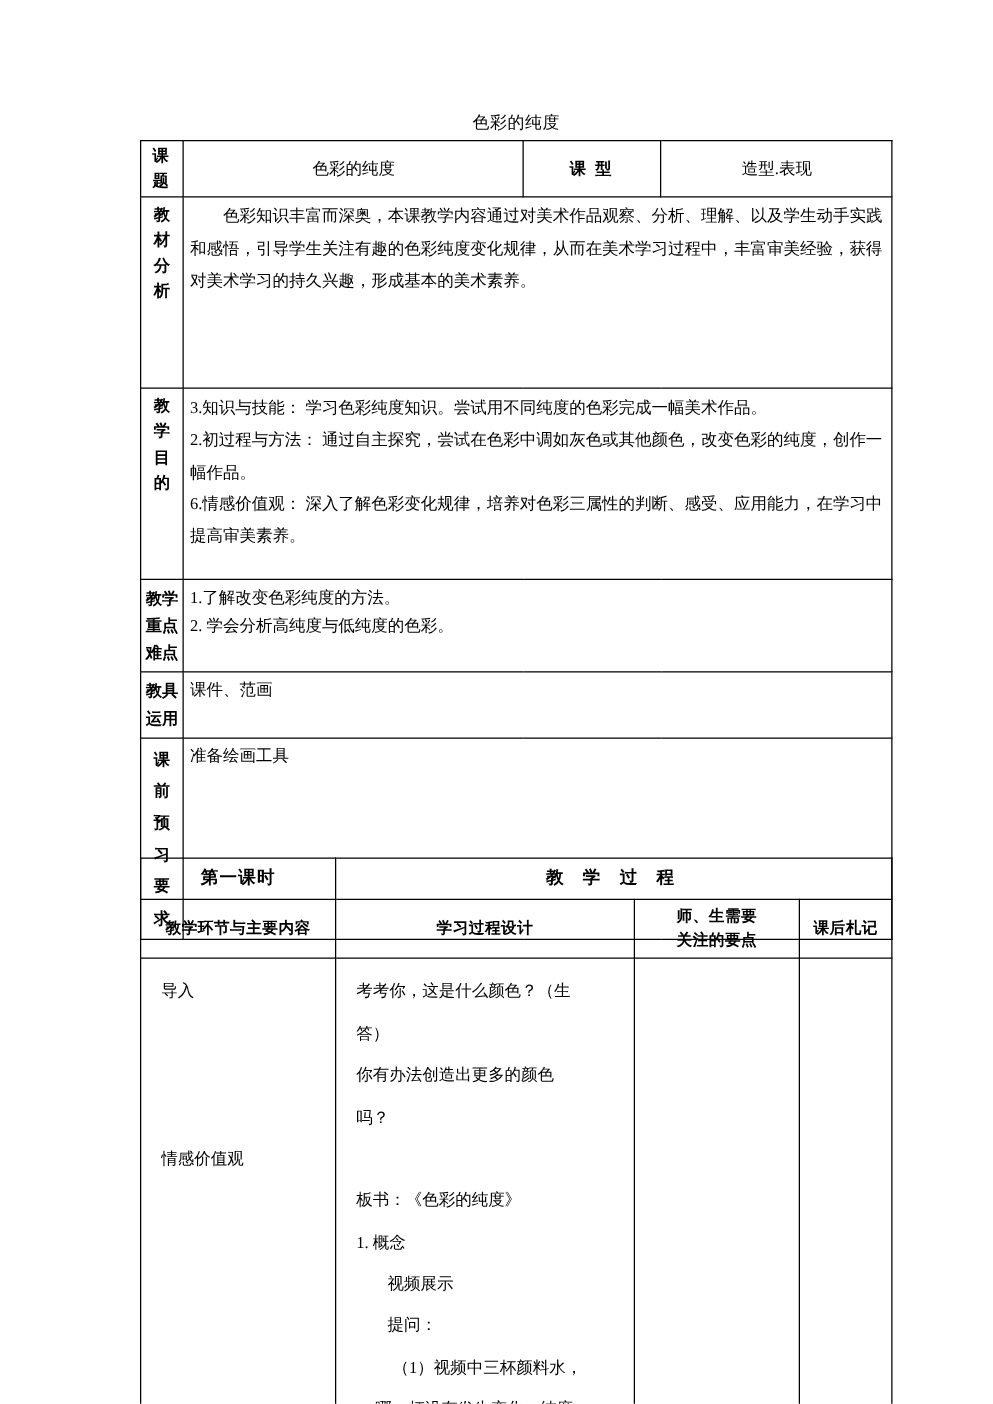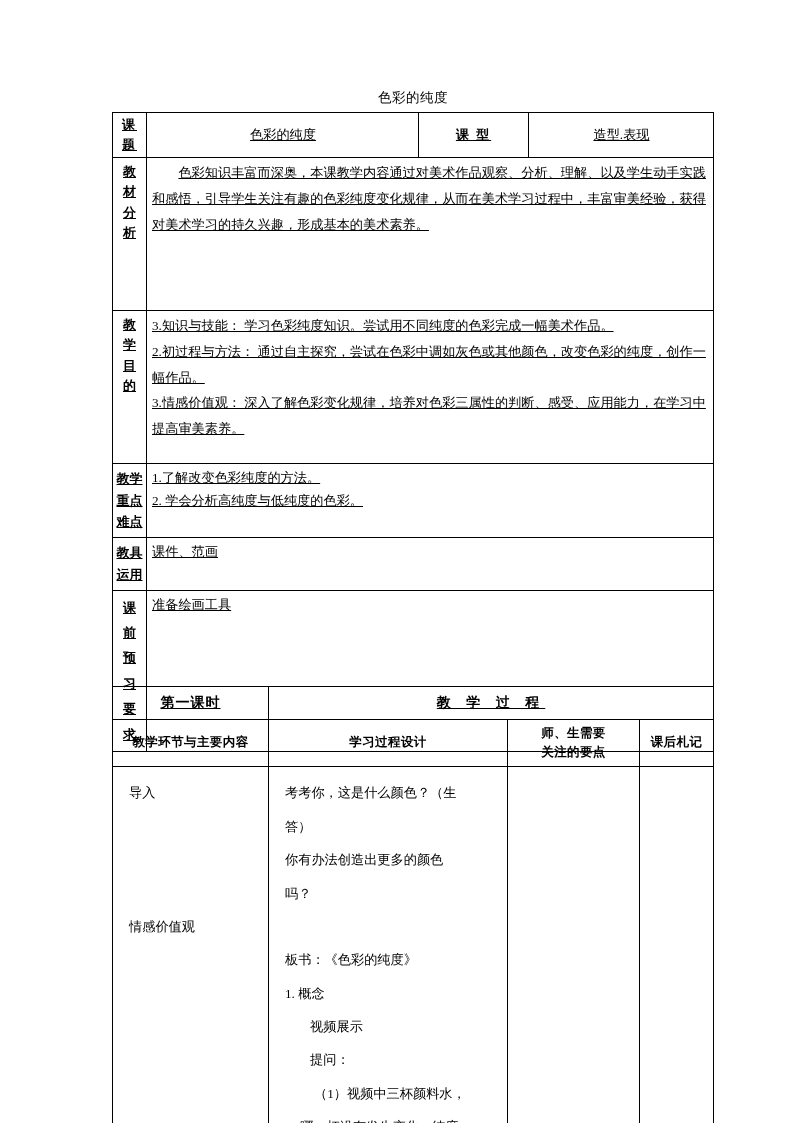--- a/index.html
+++ b/index.html
@@ -42,21 +42,20 @@
     vertical-align: top;
     padding: 2px 4px 2px 5px;
     line-height: 1.55;
     word-break: break-all;
   }
   
   #table-info {
     left: 112px;
     top: 112px;
     width: 601px;
-    text-decoration: underline;
   }
   .lbl {
     text-align: center;
     font-weight: bold;
     font-family: "Liberation Serif", "DejaVu Serif", serif;
     letter-spacing: 2px;
     vertical-align: middle !important;
     padding: 2px 1px !important;
     font-size: 13px;
     white-space: normal;
@@ -89,21 +88,20 @@
     width: 601px;
   }
   #table-process td { padding: 3px 4px; }
   .hdr-big {
     text-align: center;
     font-weight: bold;
     font-size: 14px;
     letter-spacing: 6px;
     vertical-align: middle !important;
     padding: 5px 2px !important;
-    text-decoration: underline;
   }
   .hdr-sm {
     text-align: center;
     font-weight: bold;
     font-size: 12.5px;
     vertical-align: middle !important;
     letter-spacing: 0.4px;
     padding: 4px 2px !important;
     line-height: 1.5;
   }
@@ -151,21 +149,21 @@
       <tr>
         <td class="lbl-vert">
           <span>教</span>
           <span>学</span>
           <span>目</span>
           <span>的</span>
         </td>
         <td colspan="3" class="body-cell" style="height:148px">
           <p>3.知识与技能：  学习色彩纯度知识。尝试用不同纯度的色彩完成一幅美术作品。</p>
           <p>2.初过程与方法：  通过自主探究，尝试在色彩中调如灰色或其他颜色，改变色彩的纯度，创作一幅作品。</p>
-          <p>3.情感价值观：  深入了解色彩变化规律，培养对色彩三属性的判断、感受、应用能力，在学习中提高审美素养。</p>
+          <p>6.情感价值观：  深入了解色彩变化规律，培养对色彩三属性的判断、感受、应用能力，在学习中提高审美素养。</p>
         </td>
       </tr>
 
       <tr>
         <td class="lbl-vert" style="letter-spacing:0;line-height:1.65">
           <span>教学</span>
           <span>重点</span>
           <span>难点</span>
         </td>
         <td colspan="3" class="body-cell" style="height:58px">

